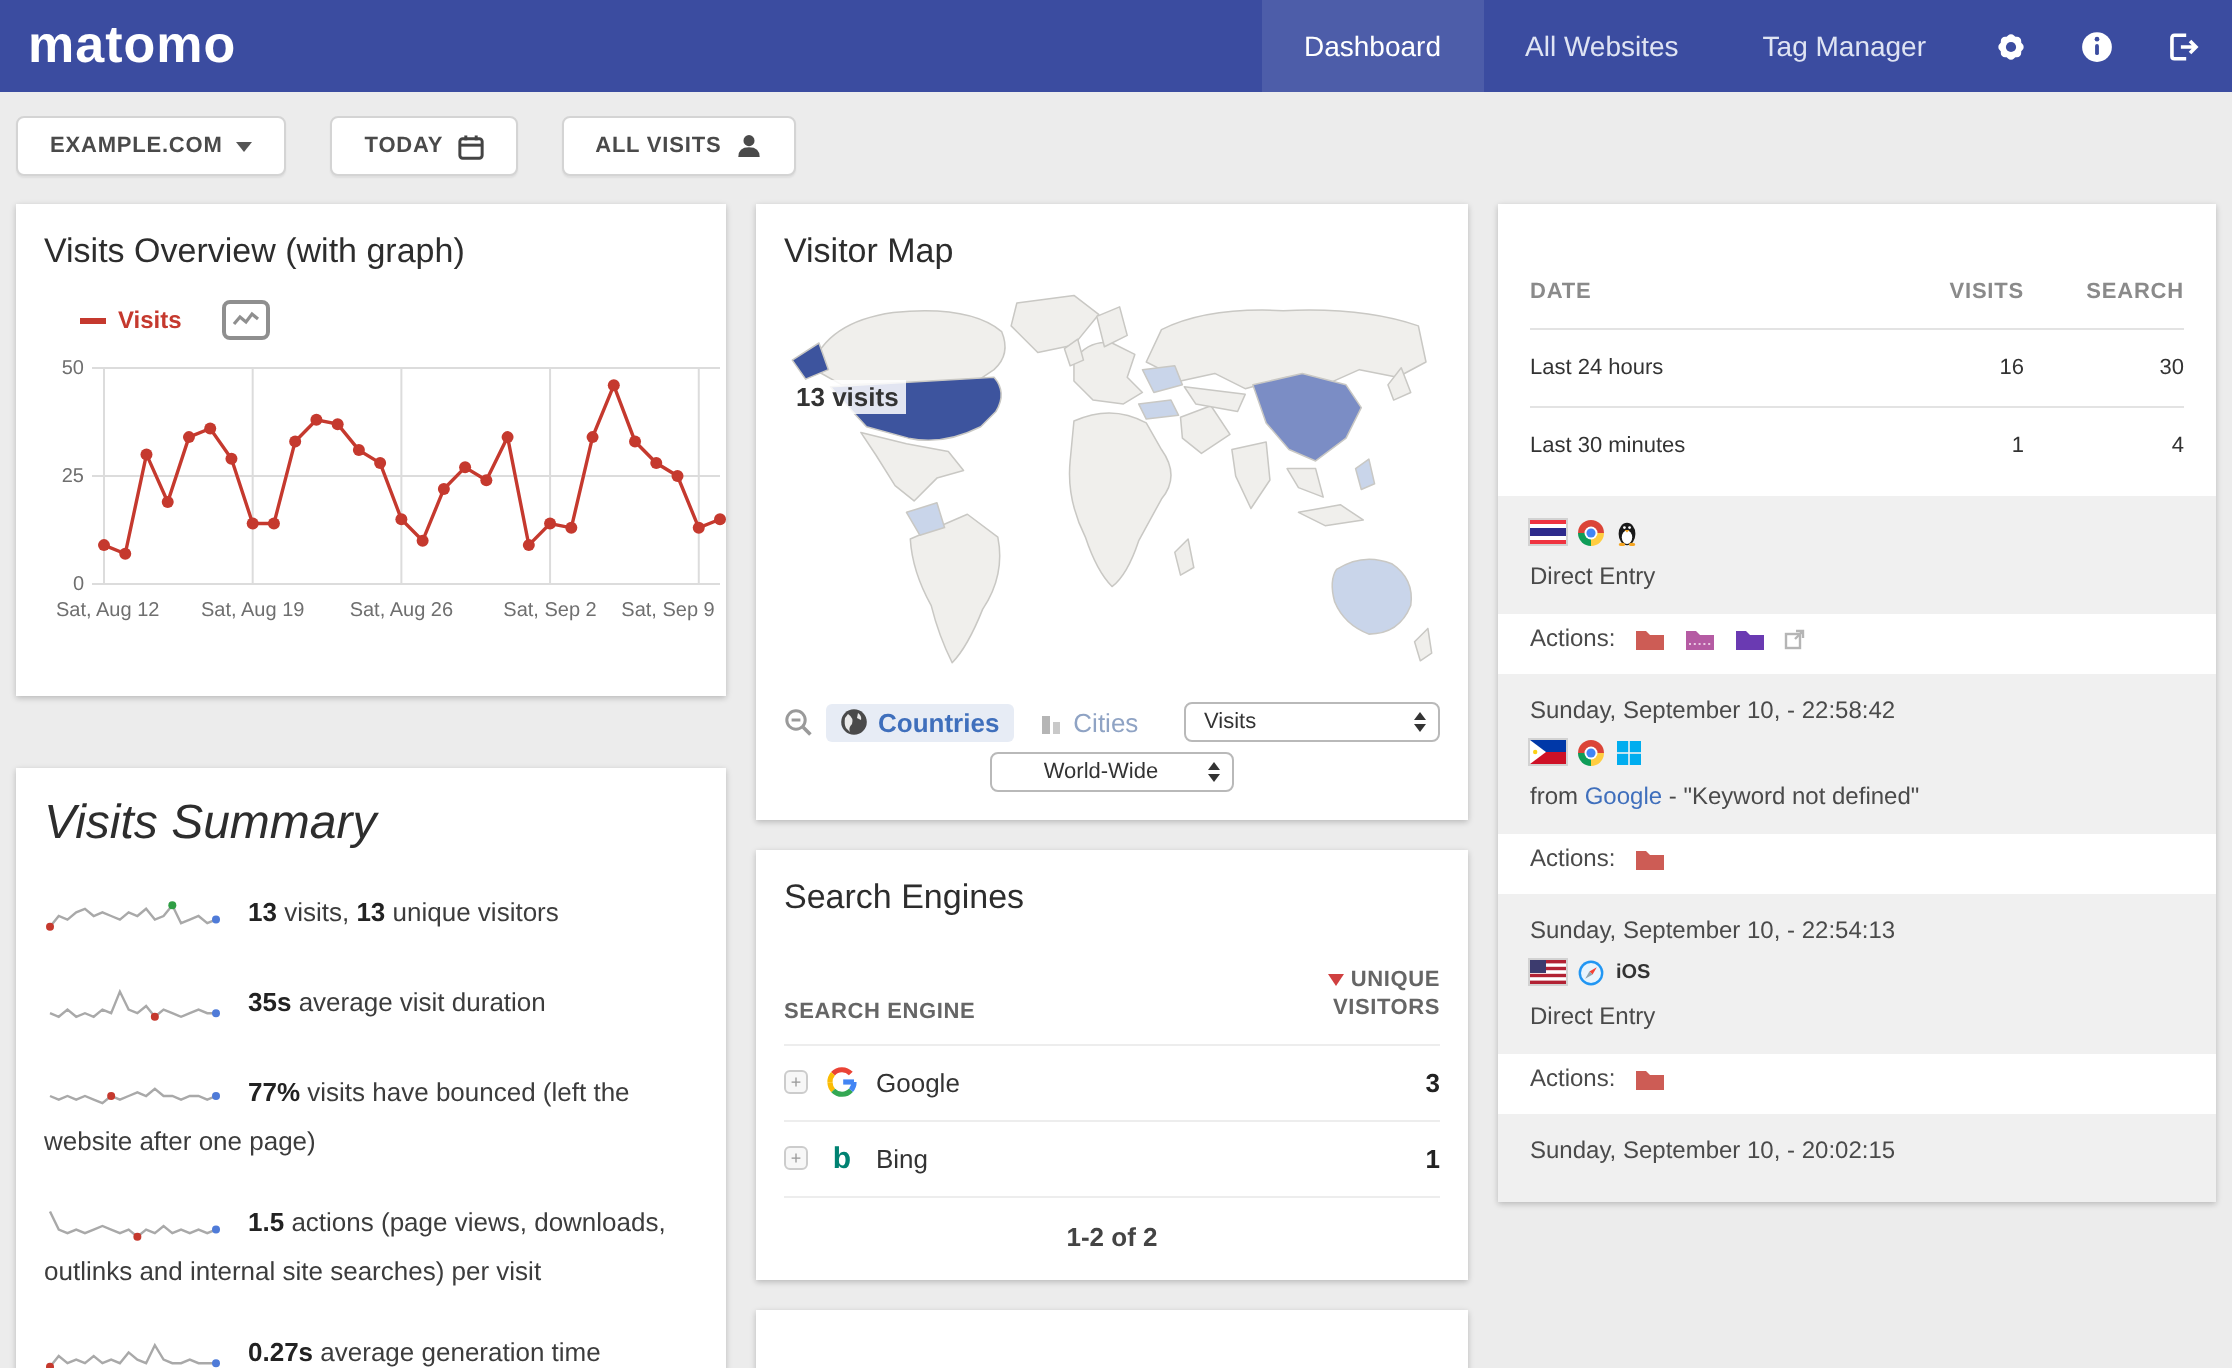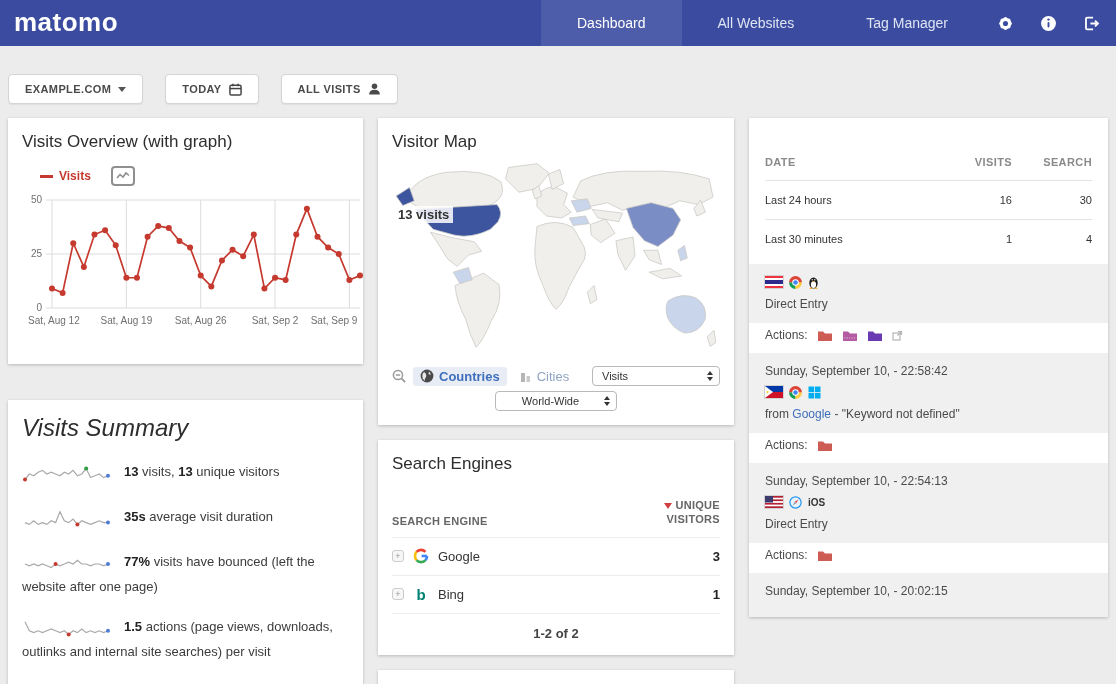--- a/index.html
+++ b/index.html
@@ -3,27 +3,27 @@
 <meta charset="utf-8">
 <style>
   * { margin:0; padding:0; box-sizing:border-box; }
   html,body { width:1116px; height:684px; overflow:hidden; }
   body { font-family:"Liberation Sans", sans-serif; background:#ececec; color:#333; }
 
   
   .navbar { height:46px; background:var(--brand-blue,#3B4CA0); display:flex; align-items:stretch; }
   .logo { color:#fff; font-size:26px; font-weight:bold; letter-spacing:.5px; padding:7px 0 0 14px; width:200px; }
   .nav-spacer { flex:1; }
-  .nav-item { color:#dfe4f3; font-size:14px; padding:0 36px; display:flex; align-items:center; cursor:pointer; }
+  .nav-item { color:#dfe4f3; font-size:14px; padding:0 21px; display:flex; align-items:center; cursor:pointer; }
   .nav-item.active { background:var(--active-tab,#4D5DA9); color:#fff; }
   .nav-iconbtn { display:flex; align-items:center; padding:0 13px; cursor:pointer; }
   .nav-iconbtn svg { display:block; }
 
   
-  .toolbar { padding:28px 8px 12px; display:flex; gap:22px; }
+  .toolbar { padding:12px 8px 12px; display:flex; gap:22px; }
   .tb-btn { background:#fff; border:1px solid #d4d4d4; border-radius:4px; height:30px;
             padding:0 16px; display:flex; align-items:center; gap:7px; font-size:11px; font-weight:bold;
             letter-spacing:.4px; color:#4a4a4a; box-shadow:0 1px 1px rgba(0,0,0,.06); cursor:pointer; }
   .caret-down { width:0; height:0; border-left:4px solid transparent; border-right:4px solid transparent; border-top:5px solid #555; }
 
   
   .main { display:flex; gap:15px; padding:2px 8px 0; align-items:flex-start; }
   .col1 { width:355px; } .col2 { width:356px; } .col3 { flex:1; }
   .card { background:#fff; box-shadow:0 1px 3px rgba(0,0,0,.22); padding:14px; }
   .card-title { font-size:17px; color:#2d2d2d; }

